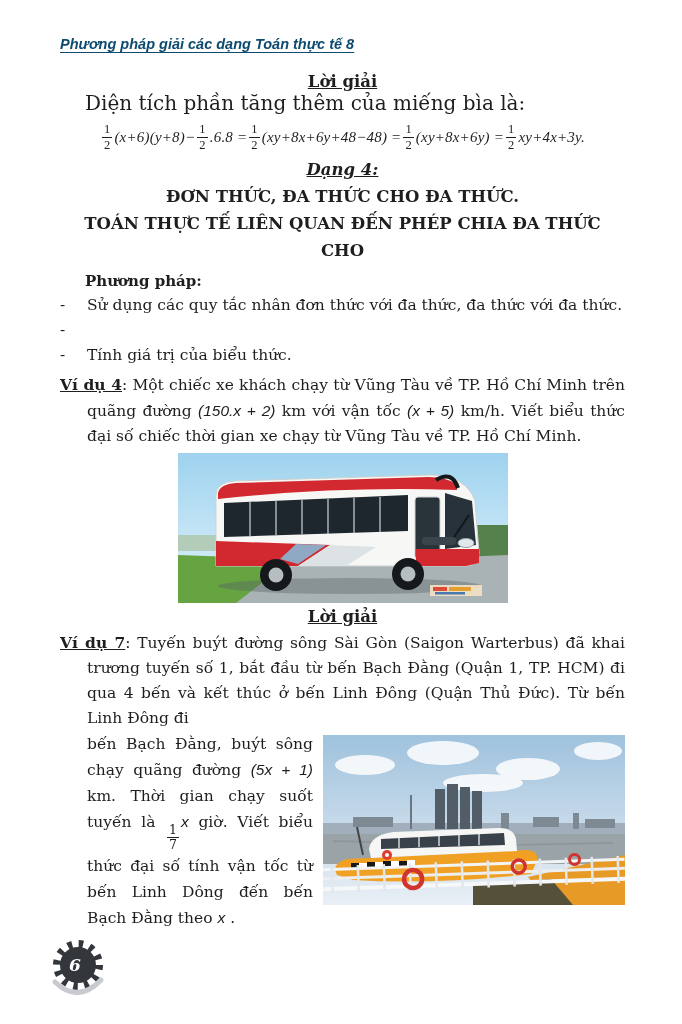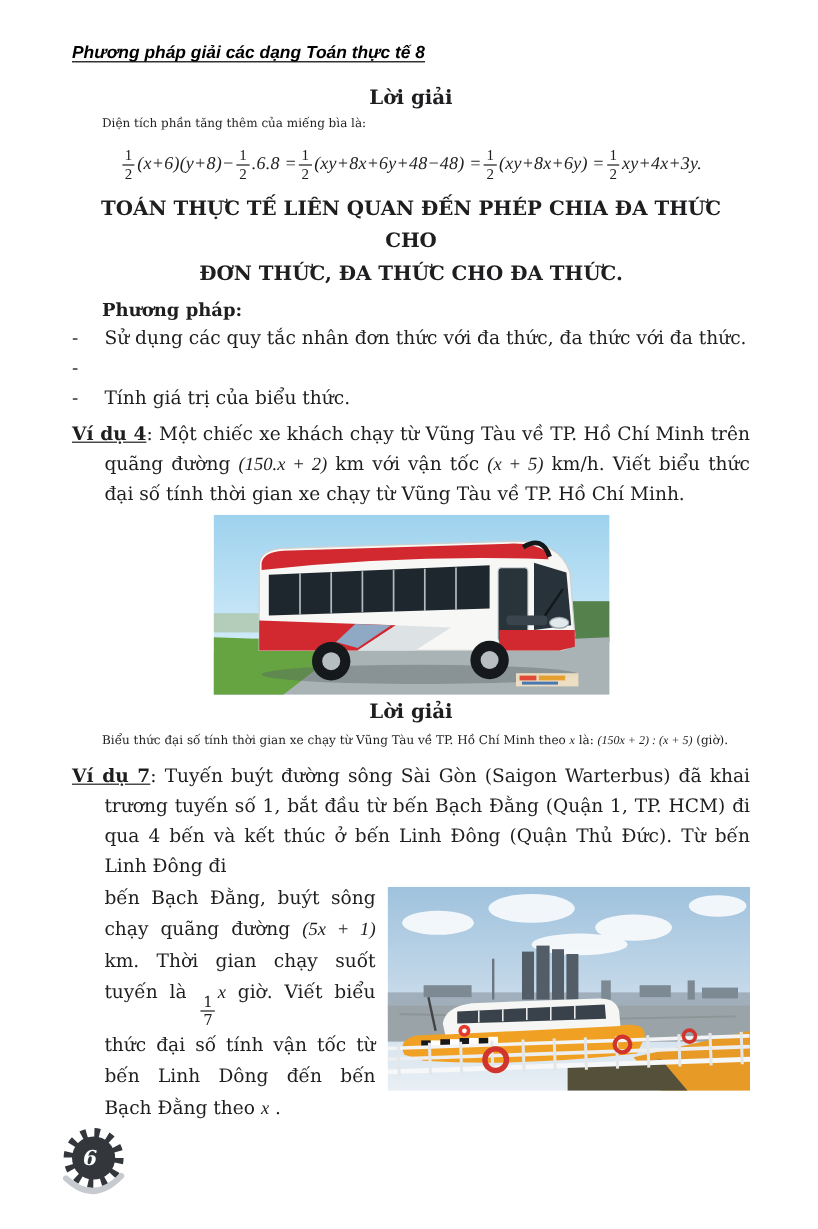--- a/index.html
+++ b/index.html
@@ -12,32 +12,33 @@
     font-family: "DejaVu Serif", "Liberation Serif", serif;
     color: #1e1e20;
   }
   .page { padding: 36px 57px 0 60px; }
 
   .running-head {
     font-family: "Liberation Sans", sans-serif;
     font-style: italic;
     font-weight: 600;
     font-size: 14.5px;
-    color: #000000;
+    color: #0c4a6e;
   }
   .running-head span { text-decoration: underline; text-underline-offset: 3px; }
 
   .center-head {
     font-weight: bold; font-size: 16.5px; text-align: center;
     margin: 20px 0 0;
+    text-decoration: underline;
   }
   .sol2-head { margin: 4px 0 3px; }
 
   .indent-p {
-    font-size: 10px; line-height: 25px;
+    font-size: 20px; line-height: 25px;
     text-indent: 25px; text-align: justify; margin: 0;
   }
 
   .formula {
     display: flex; justify-content: center; align-items: center;
     white-space: nowrap;
     font-family: "Liberation Serif", serif; font-style: italic;
     font-size: 15px; letter-spacing: .2px;
     margin: 6px 0 8px; height: 30px;
   }
@@ -58,21 +59,21 @@
 
   .method-head { font-weight: bold; font-size: 15px; margin: 8px 0 3px; text-indent: 25px; }
   .method-item { display: flex; font-size: 15.5px; line-height: 25px; }
   .method-item .dash { width: 27px; flex: none; }
 
   .ex-p {
     font-size: 15.5px; line-height: 25px; text-align: justify;
     padding-left: 27px; text-indent: -27px; margin: 4px 0 0;
   }
   .ex-label { font-weight: bold; text-decoration: underline; }
-  .math { font-family: Liberation Serif, serif; font-style: italic; margin-top: 21px; }
+  .math { font-family: Liberation Sans, sans-serif; font-style: italic; margin-top: 21px; }
 
   .busfig { display: block; width: 330px; height: 150px; margin: 4px auto 0; }
 
   .ex5-body { margin-top: 0; }
   .boatfig { float: right; width: 302px; height: 170px; margin: 4px 0 0 10px; }
   .ex5-wrap {
     font-size: 15.5px; line-height: 26px; text-align: justify;
     padding-left: 27px; margin: 0;
   }
 
@@ -112,38 +113,41 @@
         <span>2</span>
       </span>
     <span>(xy+8x+6y) =</span>
     <span class="frac">
         <span class="fnum">1</span>
         <span>2</span>
       </span>
     <span>xy+4x+3y.</span>
   </div>
 
+  <div class="dang-label">
+    <span>Dạng 4:</span>
+  </div>
+  <div class="dang-title">ĐƠN THỨC, ĐA THỨC CHO ĐA THỨC.</div>
   <div class="dang-title">TOÁN THỰC TẾ LIÊN QUAN ĐẾN PHÉP CHIA ĐA THỨC CHO</div>
-  <div class="dang-title">ĐƠN THỨC, ĐA THỨC CHO ĐA THỨC.</div>
 
   <div class="method-head">Phương pháp:</div>
 
   <div class="method-item">
     <span class="dash">-</span>
     <span>Sử dụng các quy tắc nhân đơn thức với đa thức, đa thức với đa thức.</span>
   </div>
   <div class="method-item">
     <span class="dash">-</span>
   </div>
   <div class="method-item">
     <span class="dash">-</span>
     <span>Tính giá trị của biểu thức.</span>
   </div>
 
-  <p class="ex-p"><span class="ex-label">Ví dụ 4</span><span>:</span><span> Một chiếc xe khách chạy từ Vũng Tàu về TP. Hồ Chí Minh trên quãng đường </span><span class="math">(150.x + 2)</span><span> km với vận tốc </span><span class="math">(x + 5)</span><span> km/h. Viết biểu thức đại số tính thời gian xe chạy từ Vũng Tàu về TP. Hồ Chí Minh.</span></p>
+  <p class="ex-p"><span class="ex-label">Ví dụ 4</span><span>:</span><span> Một chiếc xe khách chạy từ Vũng Tàu về TP. Hồ Chí Minh trên quãng đường </span><span class="math">(150.x + 2)</span><span> km với vận tốc </span><span class="math">(x + 5)</span><span> km/h. Viết biểu thức đại số chiếc thời gian xe chạy từ Vũng Tàu về TP. Hồ Chí Minh.</span></p>
 
   <svg class="busfig" viewBox="0 0 330 150" aria-hidden="true">
     <defs>
       <linearGradient id="sky1" x1="0" y1="0" x2="0" y2="1">
         <stop offset="0" stop-color="#9ed2ee"></stop>
           <stop offset="1" stop-color="#e3f4fc"></stop>
       </linearGradient>
     </defs>
     <rect width="330" height="150" fill="url(#sky1)"></rect>
     <rect x="0" y="82" width="130" height="16" fill="#a9c2a0" opacity=".7"></rect>
@@ -179,21 +183,20 @@
     <g opacity=".9">
       <rect x="252" y="132" width="52" height="11" fill="#f4e3c4"></rect>
       <rect x="255" y="134" width="14" height="4" fill="#e8432d"></rect>
       <rect x="271" y="134" width="22" height="4" fill="#f0a124"></rect>
       <rect x="257" y="139" width="30" height="2.5" fill="#3f72b0"></rect>
     </g>
   </svg>
 
   <div class="center-head sol2-head">Lời giải</div>
 
-  <p class="indent-p"><span>Biểu thức đại số tính thời gian xe chạy từ Vũng Tàu về TP. Hồ Chí Minh theo </span><span class="math">x</span><span> là: </span><span class="math">(150x + 2) : (x + 5)</span><span> (giờ).</span></p>
 
   <div class="ex5-body">
     <p class="ex-p"><span class="ex-label">Ví dụ 7</span><span>:</span><span> Tuyến buýt đường sông Sài Gòn (Saigon Warterbus) đã khai trương tuyến số 1, bắt đầu từ bến Bạch Đằng (Quận 1, TP. HCM) đi qua 4 bến và kết thúc ở bến Linh Đông (Quận Thủ Đức). Từ bến Linh Đông đi</span></p>
 
     <svg class="boatfig" viewBox="0 0 302 170" aria-hidden="true">
       <defs>
         <linearGradient id="sky2" x1="0" y1="0" x2="0" y2="1">
           <stop offset="0" stop-color="#9fc2dd"></stop>
             <stop offset="1" stop-color="#e9eff5"></stop>
         </linearGradient>

